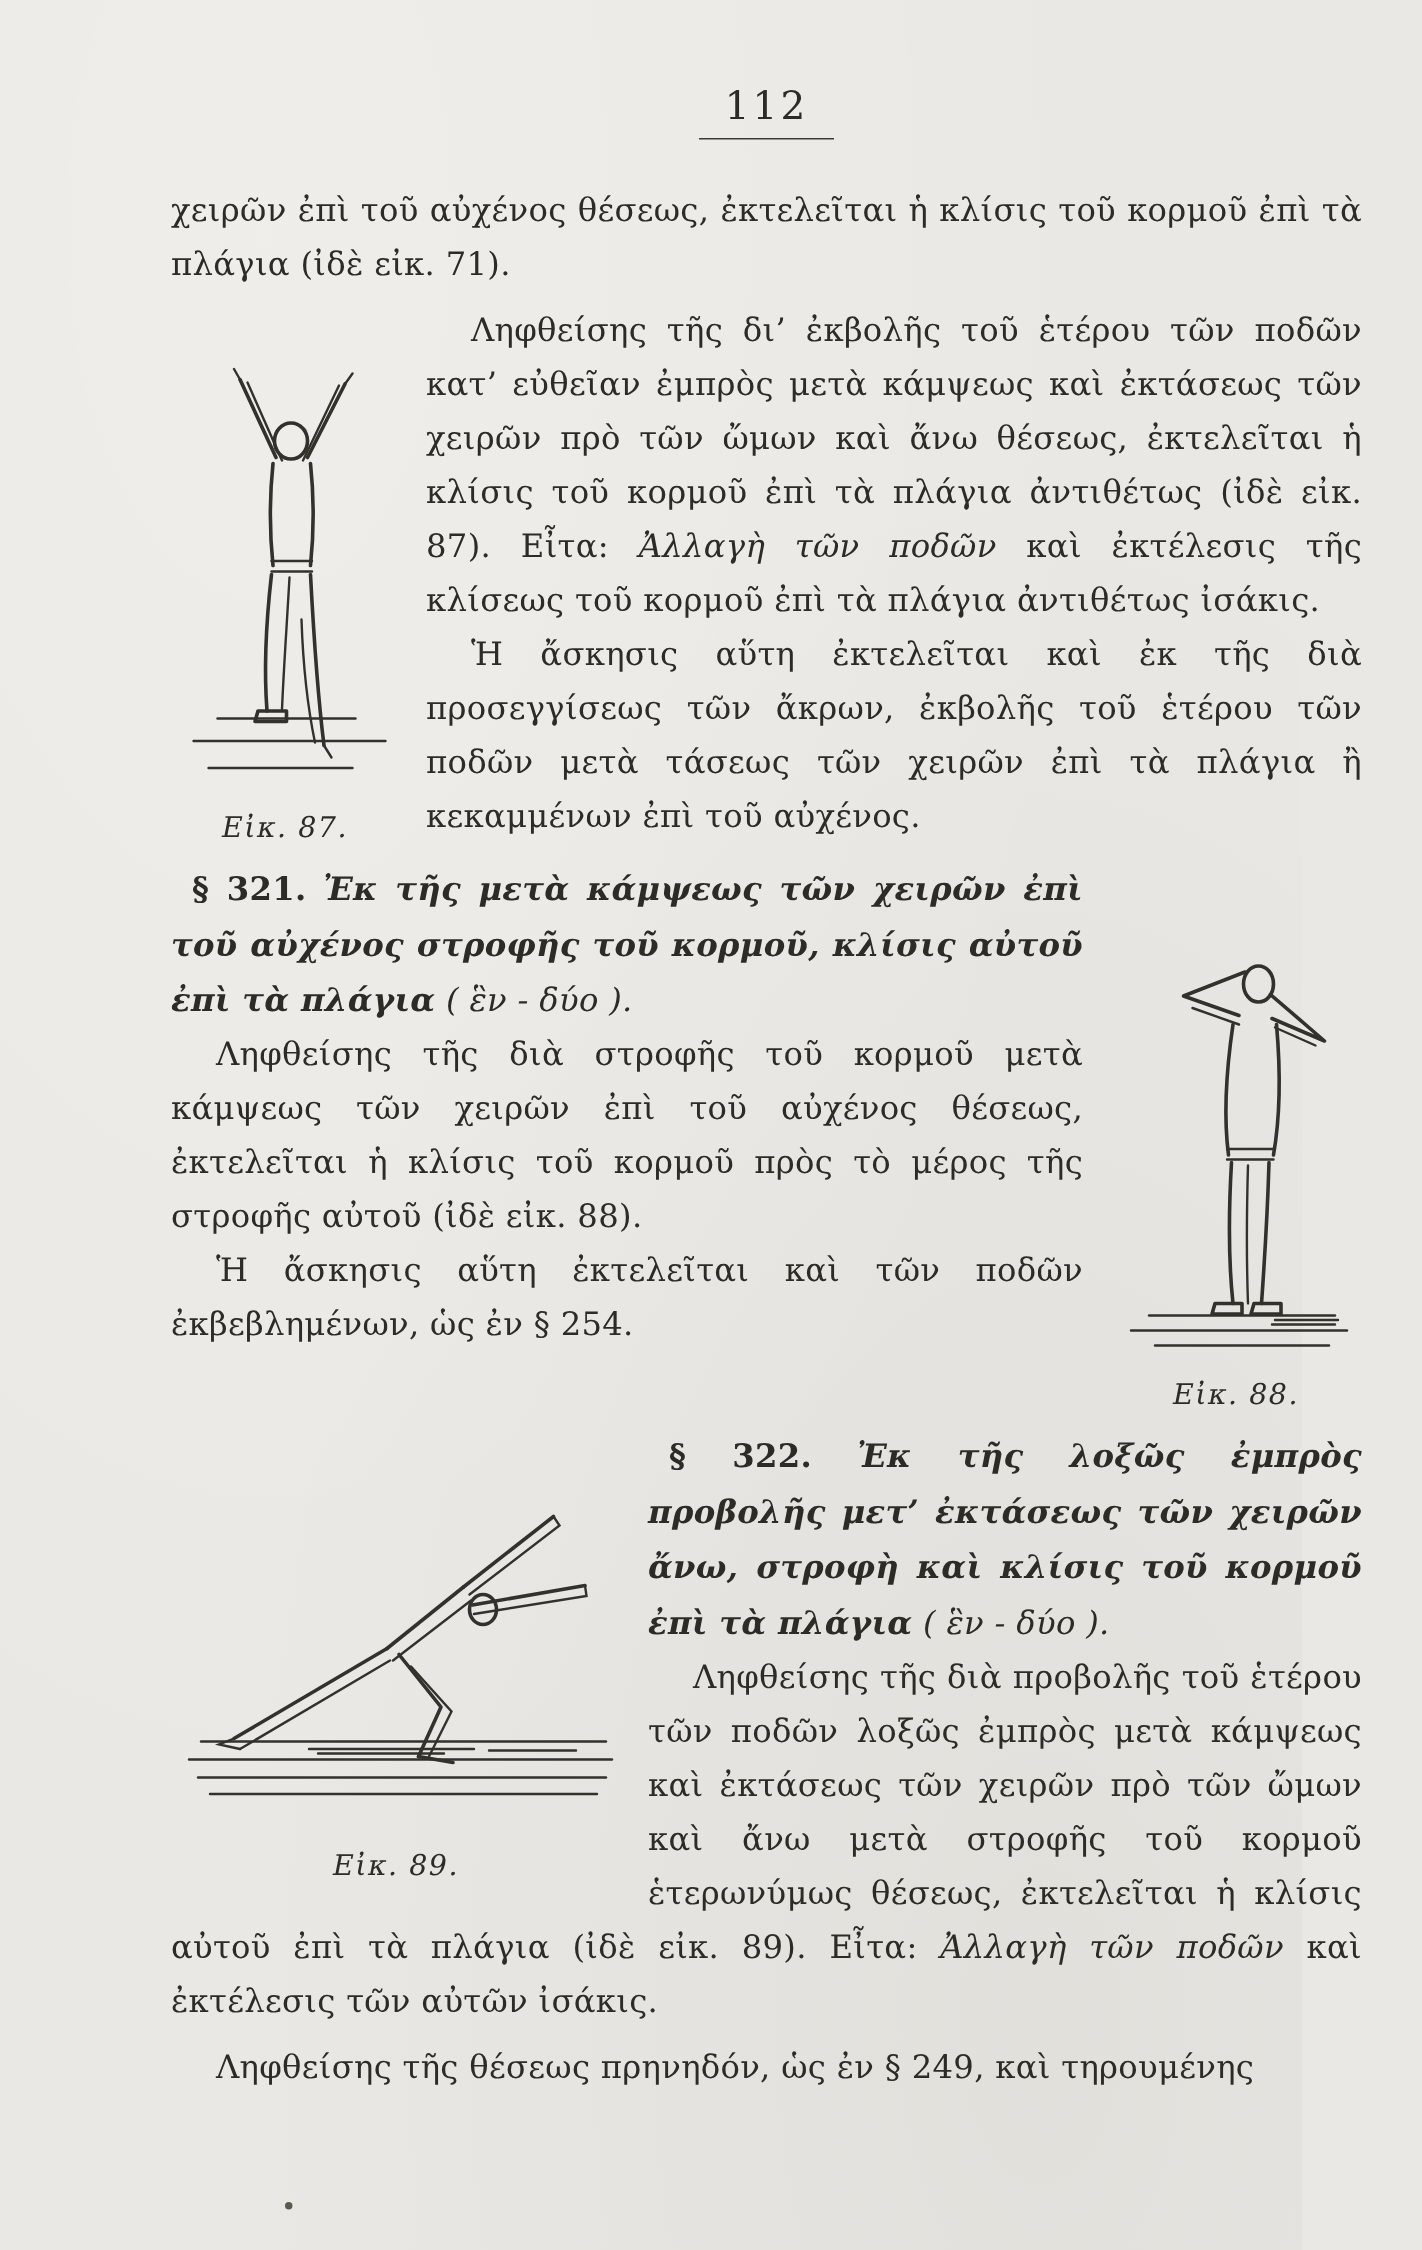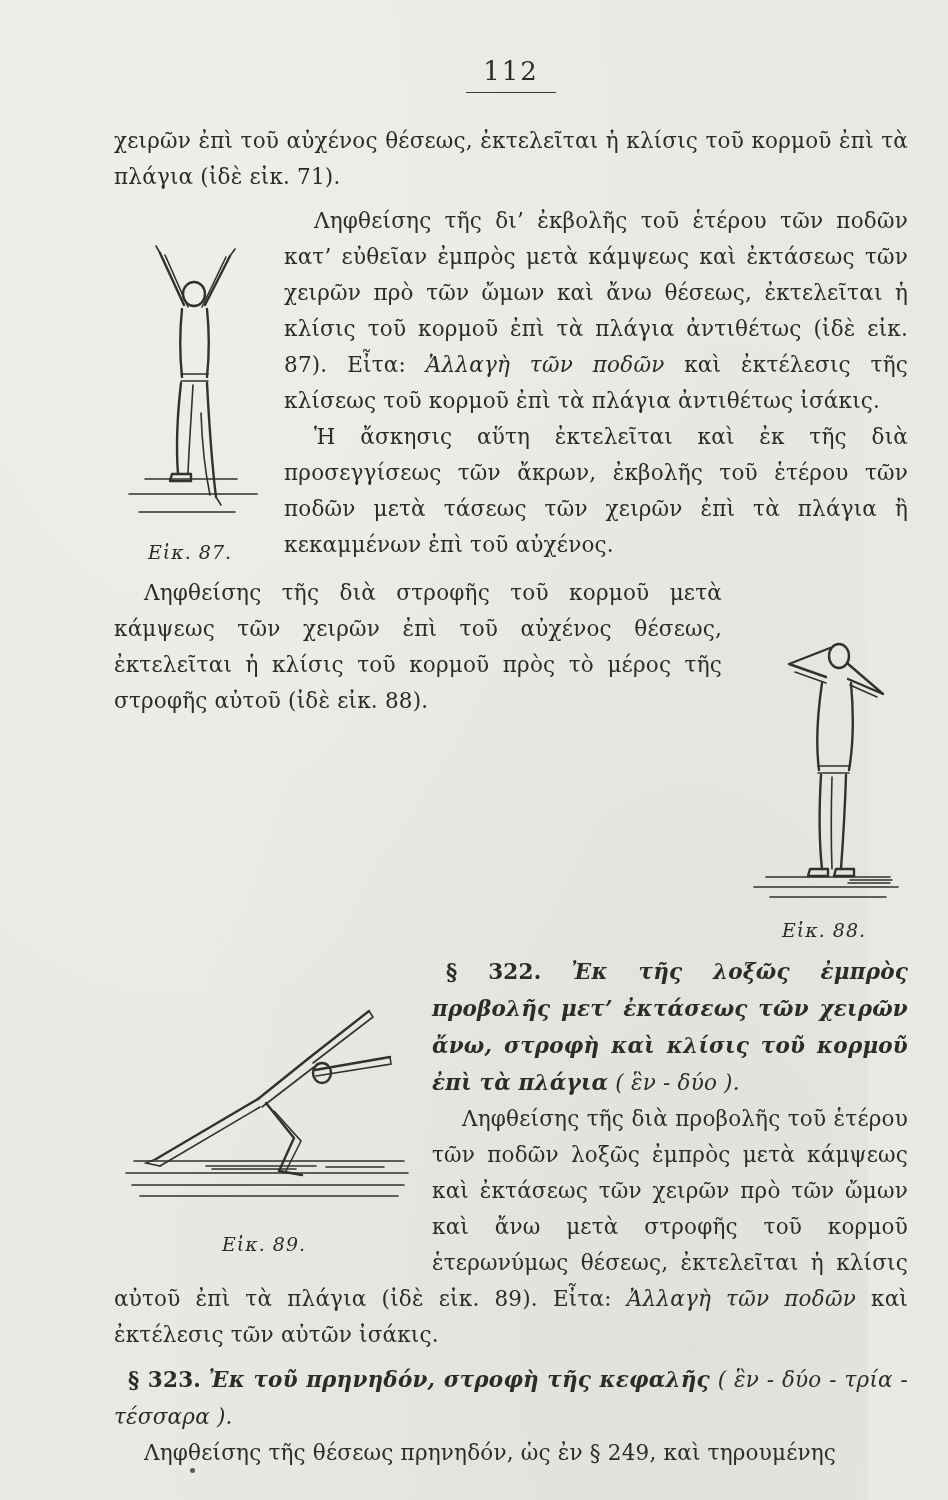--- a/index.html
+++ b/index.html
@@ -137,21 +137,23 @@
           <path class="ink" d="M70,252 L88,252 L88,259 L68,259 Z"></path>
           <path class="ink" d="M96,252 L114,252 L114,259 L94,259 Z"></path>
 
           <path class="ink-thin" d="M26,260 L150,260"></path>
           <path class="ink-thin" d="M14,270 L158,270"></path>
           <path class="ink-thin" d="M30,280 L146,280"></path>
           <path class="ink-thin" d="M110,263 L152,263 M108,266 L150,266"></path>
         </svg>
         <figcaption class="fig-caption">Εἰκ. 88.</figcaption>
       </figure>
+      <p class="sec-head"><span class="sec-num">§ 321.</span> <span class="sec-title">Ἐκ τῆς μετὰ κάμψεως τῶν χειρῶν ἐπὶ τοῦ αὐχένος στροφῆς τοῦ κορμοῦ, κλίσις αὐτοῦ ἐπὶ τὰ πλάγια</span> <span class="sec-paren">( ἓν - δύο ).</span></p>
       <p class="body-text indent">Ληφθείσης τῆς διὰ στροφῆς τοῦ κορμοῦ μετὰ κάμψεως τῶν χειρῶν ἐπὶ τοῦ αὐχένος θέσεως, ἐκτελεῖται ἡ κλίσις τοῦ κορμοῦ πρὸς τὸ μέρος τῆς στροφῆς αὐτοῦ (ἰδὲ εἰκ. 88).</p>
+      <p class="body-text indent">Ἡ ἄσκησις αὕτη ἐκτελεῖται καὶ τῶν ποδῶν ἐκβεβλημένων, ὡς ἐν § 254.</p>
     </div>
 
     <div class="section">
       <figure class="fig fig-left" style="width:300px;margin-top:38px;">
         <svg width="296" height="224" viewBox="0 0 296 224">
 
           <path class="ink" d="M40,168 L142,108"></path>
           <path class="ink-thin" d="M44,175 L144,116"></path>
           <path class="ink-thin" d="M40,168 L30,172 L44,175"></path>
           <path class="ink" d="M142,108 L193,67"></path>
@@ -172,20 +174,19 @@
           <path class="ink-thin" d="M24,205 L282,205"></path>
           <path class="ink-thin" d="M90,175 L200,175 M210,176 L268,176 M96,178 L180,178"></path>
         </svg>
         <figcaption class="fig-caption">Εἰκ. 89.</figcaption>
       </figure>
       <p class="sec-head"><span class="sec-num">§ 322.</span> <span class="sec-title">Ἐκ τῆς λοξῶς ἐμπρὸς προβολῆς μετ’ ἐκτάσεως τῶν χειρῶν ἄνω, στροφὴ καὶ κλίσις τοῦ κορμοῦ ἐπὶ τὰ πλάγια</span> <span class="sec-paren">( ἓν - δύο ).</span></p>
       <p class="body-text indent"><span>Ληφθείσης τῆς διὰ προβολῆς τοῦ ἑτέρου τῶν ποδῶν λοξῶς ἐμπρὸς μετὰ κάμψεως καὶ ἐκτάσεως τῶν χειρῶν πρὸ τῶν ὤμων καὶ ἄνω μετὰ στροφῆς τοῦ κορμοῦ ἑτερωνύμως θέσεως, ἐκτελεῖται ἡ κλίσις αὐτοῦ ἐπὶ τὰ πλάγια (ἰδὲ εἰκ. 89). Εἶτα: </span><span class="it">Ἀλλαγὴ τῶν ποδῶν</span><span> καὶ ἐκτέλεσις τῶν αὐτῶν ἰσάκις.</span></p>
     </div>
 
     <div class="section">
-      <p class="sec-head"><span class="sec-num">§ 323.</span> <span class="sec-title">Ἐκ τοῦ πρηνηδόν, στροφὴ τῆς κεφαλῆς</span> <span class="sec-paren">( ἓν - δύο - τρία - τέσσαρα ).</span></p>
       <p class="body-text indent">Ληφθείσης τῆς θέσεως πρηνηδόν, ὡς ἐν § 249, καὶ τηρουμένης</p>
     </div>
 
   </div>
 
   <div class="speck"></div>
 </div>
 
 </body></html>

